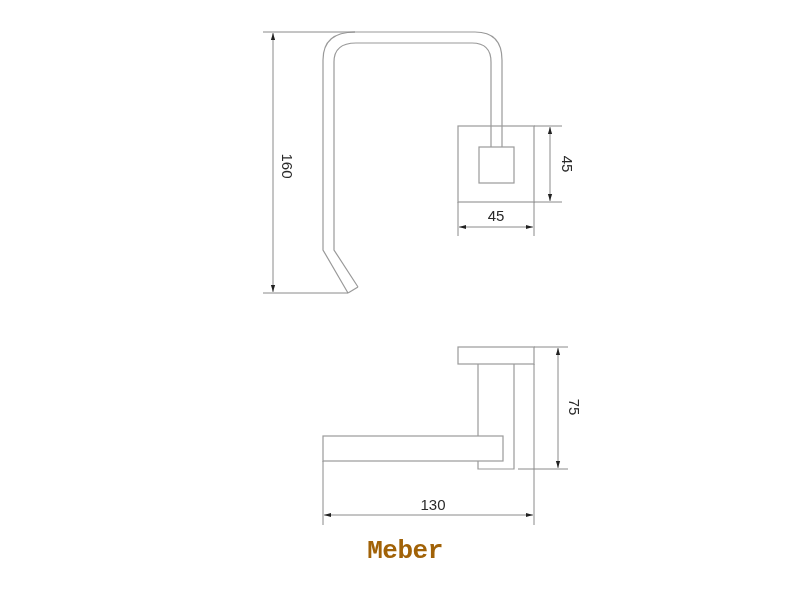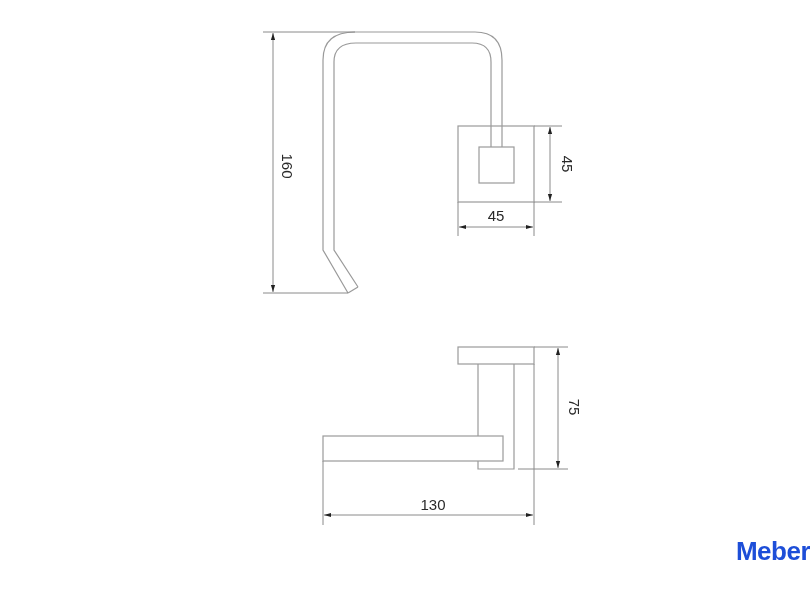--- a/index.html
+++ b/index.html
@@ -1,19 +1,19 @@
 <!DOCTYPE html>
 <html><head>
 <meta charset="utf-8">
 <style>
   html, body { margin: 0; padding: 0; background: #ffffff; }
   body { width: 810px; height: 590px; position: relative; overflow: hidden; font-family: "Liberation Sans", sans-serif; }
   #drawing { position: absolute; left: 0; top: 0; width: 810px; height: 590px; }
   .lbl { font-family: "Liberation Sans", sans-serif; font-size: 15px; fill: #2a2a2a; }
-  .brand { position: absolute; left: 0; width: 810px; top: 536px; text-align: right; font-family: Liberation Sans, sans-serif; font-weight: bold; font-size: 26px; color: #1d4ed8; letter-spacing: -0.5px; }
+  .brand { position: absolute; left: 0; width: 810px; top: 536px; text-align: center; font-family: Liberation Mono, monospace; font-weight: bold; font-size: 26px; color: #a16207; letter-spacing: -0.5px; }
 </style>
 </head>
 <body>
 
 <svg id="drawing" viewBox="0 0 810 590" xmlns="http://www.w3.org/2000/svg">
   <defs>
     <marker id="arr" viewBox="0 0 10 10" refX="10" refY="5" markerWidth="7" markerHeight="7" orient="auto-start-reverse">
       <path d="M0,2 L10,5 L0,8 z" fill="#222"></path>
     </marker>
   </defs>

